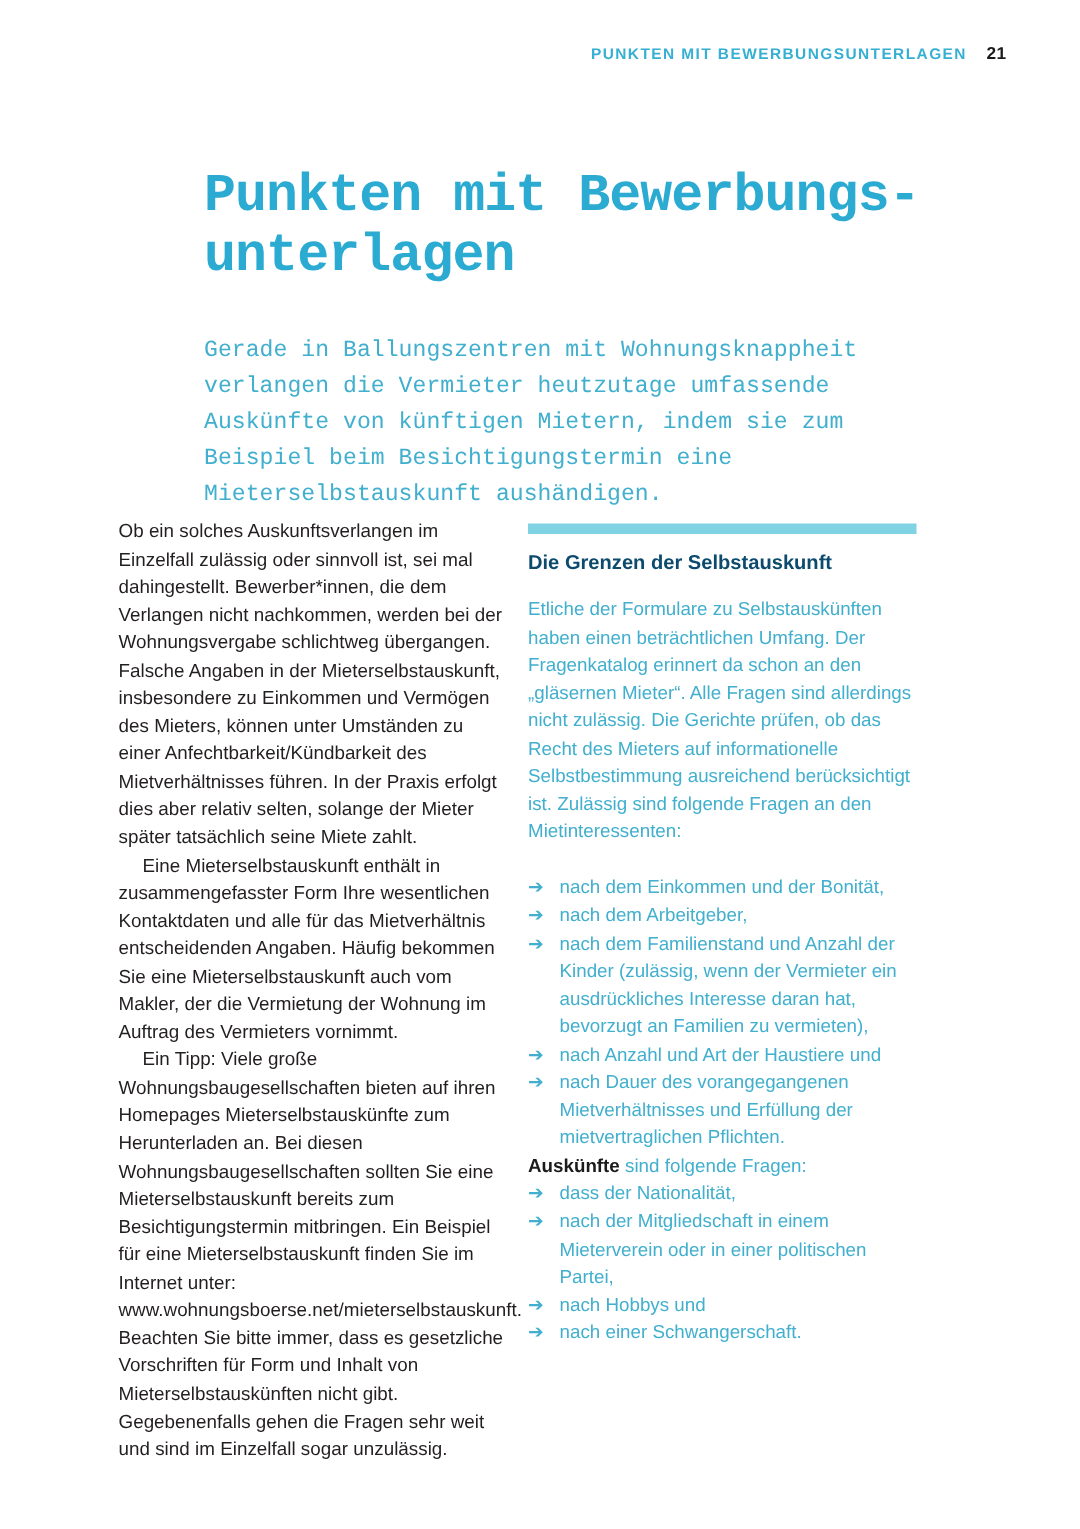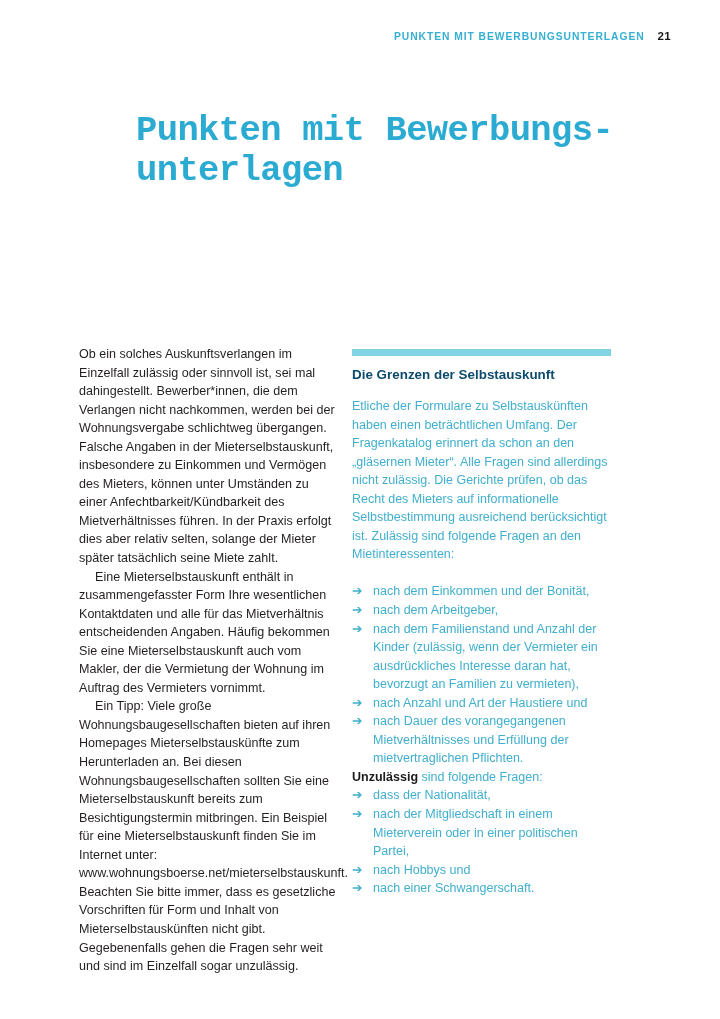--- a/index.html
+++ b/index.html
@@ -162,20 +162,21 @@
 
 <div class="page">
 
   <div class="running-head">
     <span class="running-head-title">PUNKTEN MIT BEWERBUNGSUNTERLAGEN</span>
     <span class="running-head-pagenum">21</span>
   </div>
 
   <div class="title-block">
     <h1 class="article-title">Punkten mit Bewerbungs­unterlagen</h1>
+    <p class="article-standfirst">Gerade in Ballungszentren mit Wohnungsknappheit verlangen die Vermieter heutzutage umfassende Auskünfte von künftigen Mietern, indem sie zum Beispiel beim Besichtigungstermin eine Mieterselbstauskunft aushändigen.</p>
   </div>
 
   <div class="col-left">
     <p class="body-text">Ob ein solches Auskunftsverlangen im Einzelfall zulässig oder sinnvoll ist, sei mal dahingestellt. Bewerber*innen, die dem Verlangen nicht nachkommen, werden bei der Wohnungsvergabe schlichtweg übergangen. Falsche Angaben in der Mieterselbstauskunft, insbesondere zu Einkommen und Vermögen des Mieters, können unter Umständen zu einer Anfechtbarkeit/Kündbarkeit des Mietverhältnisses führen. In der Praxis erfolgt dies aber relativ selten, solange der Mieter später tatsächlich seine Miete zahlt.</p>
     <p class="body-text para-indent">Eine Mieterselbstauskunft enthält in zusammengefasster Form Ihre wesentlichen Kontaktdaten und alle für das Mietverhältnis entscheidenden Angaben. Häufig bekommen Sie eine Mieterselbstauskunft auch vom Makler, der die Vermietung der Wohnung im Auftrag des Vermieters vornimmt.</p>
     <p class="body-text para-indent">Ein Tipp: Viele große Wohnungsbaugesellschaften bieten auf ihren Homepages Mieterselbstauskünfte zum Herunterladen an. Bei diesen Wohnungsbaugesellschaften sollten Sie eine Mieterselbstauskunft bereits zum Besichtigungstermin mitbringen. Ein Beispiel für eine Mieterselbstauskunft finden Sie im Internet unter: www.wohnungsboerse.net/mieterselbstauskunft. Beachten Sie bitte immer, dass es gesetzliche Vorschriften für Form und Inhalt von Mieterselbstauskünften nicht gibt. Gegebenenfalls gehen die Fragen sehr weit und sind im Einzelfall sogar unzulässig.</p>
   </div>
 
   <div class="col-right">
 
@@ -204,21 +205,21 @@
         <span class="arrow-icon">➔</span>
         <span>nach Anzahl und Art der Haustiere und</span>
       </li>
       <li>
         <span class="arrow-icon">➔</span>
         <span>nach Dauer des vorangegangenen Mietverhältnisses und Erfüllung der mietvertraglichen Pflichten.</span>
       </li>
     </ul>
 
     <p class="unzul-line">
-      <span class="strong-dark">Unzulässig</span><span> sind folgende Fragen:</span>
+      <span class="strong-dark">Auskünfte</span><span> sind folgende Fragen:</span>
     </p>
 
     <ul class="arrow-list">
       <li>
         <span class="arrow-icon">➔</span>
         <span>dass der Nationalität,</span>
       </li>
       <li>
         <span class="arrow-icon">➔</span>
         <span>nach der Mitgliedschaft in einem Mieterverein oder in einer politischen Partei,</span>

